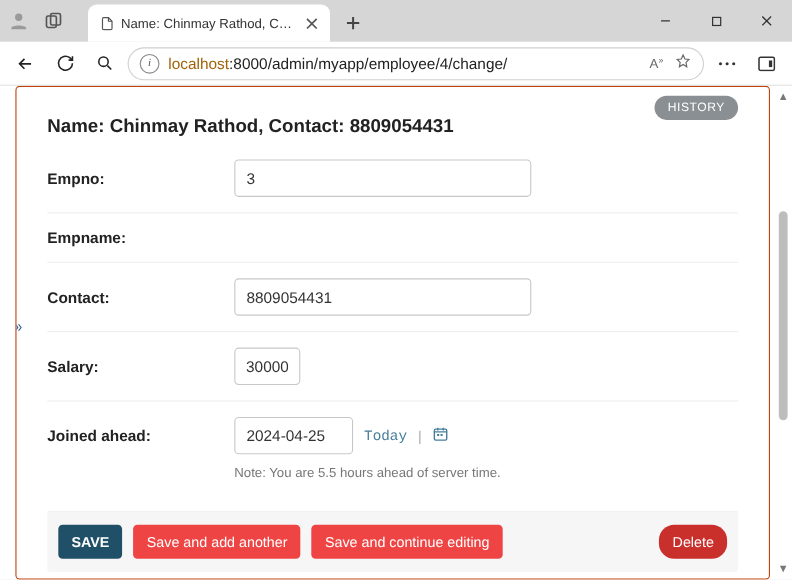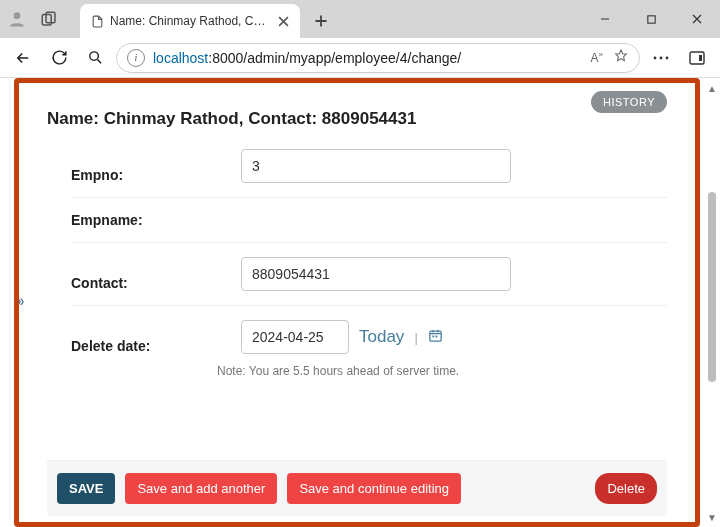--- a/index.html
+++ b/index.html
@@ -56,21 +56,21 @@
   .toolbar {
     height: 40px; background:#fff; border-bottom:1px solid #ddd;
     display:flex; align-items:center; padding: 0 8px; gap:6px;
   }
   .nav-btn { width:30px;height:30px;display:flex;align-items:center;justify-content:center;color:#222;border-radius:4px;}
   .addr-wrap {
     flex:1; height:30px; border:1px solid #d0d0d0; border-radius:16px;
     display:flex; align-items:center; padding:0 10px; gap:8px; background:#fff;
   }
   .site-info { width:18px;height:18px;border:1px solid #888;border-radius:50%;display:flex;align-items:center;justify-content:center;font-size:10px;color:#555;font-family:Georgia,serif;font-style:italic;}
-  .addr-host { color:#0369a1; font-size:14px;}
+  .addr-host { color:#a16207; font-size:14px;}
   .addr-path { color:#222; font-size:14px;}
   .addr-right { margin-left:auto; display:flex; align-items:center; gap:10px; color:#666;}
   .tool-icon { width:30px;height:30px;display:flex;align-items:center;justify-content:center;color:#444;}
 
   
   .viewport {
     position:absolute; left:0; right:0; top:78px; bottom:0;
     background:#fff; overflow:hidden;
   }
   .scrollbar-track {
@@ -81,54 +81,53 @@
     display:flex;align-items:center;justify-content:center;font-size:10px;
   }
   .scroll-up{top:0;} .scroll-down{bottom:0;}
   .scroll-thumb {
     position:absolute; left:2px; width:8px; top:110px; height:190px;
     background:#bdbdbd; border-radius:4px;
   }
 
   .content {
     position:absolute; left:14px; right:20px; top:0; bottom:0;
-    background:#fff; border:5px solid #c2410c; border-radius:4px;
+    background:#fff; border:1px solid #c2410c; border-radius:4px;
     padding: 10px 28px 14px 28px;
     overflow:hidden;
   }
 
   .history-btn {
     position:absolute; right:28px; top:8px;
     background:#8a8f93; color:#fff; font-size:11px; letter-spacing:0.5px;
     padding:5px 12px; border-radius:12px; font-weight:500;
   }
 
   .obj-title {
     font-size:17px; font-weight:700; color:#222; margin-top:16px; margin-bottom:0;
   }
 
   .form { margin-top:6px; }
   .row {
-    display:flex; align-items:flex-end;
+    display:flex; align-items:center;
     border-bottom:1px solid #eee;
     padding:14px 0;
-    margin-left:24px;
   }
   .row.last { border-bottom:none; padding-bottom:4px;}
   .lbl {
     width:170px; font-weight:700; color:#222; font-size:14px;
   }
   .ctl { flex:1; display:flex; align-items:center; gap:10px; flex-wrap:wrap;}
   input[type=text]{
     border:1px solid #c7c7c7; border-radius:4px; height:34px;
     padding:0 10px; font-size:14px; color:#333; background:#fff;
   }
   .w-wide{width:270px;} .w-sm{width:60px;} .w-date{width:108px;}
   .focused { border:2px solid #111 !important; }
-  .today-link { color:#447e9b; font-size:17px; }
+  .today-link { color:#447e9b; font-size:13px;font-family:Liberation Mono, monospace; }
   .sep { color:#aaa; }
   .cal-ico { color:#447e9b; }
   .note { color:#777; font-size:12px; margin-top:6px; margin-left:170px;}
   .expand-handle {
     position:absolute; left:-2px; top:210px; color:#2a5d8f; font-size:13px;
     transform:scaleY(1.2);
   }
 
   .submit-row {
     position:absolute; left:28px; right:28px; bottom:6px;
@@ -263,23 +262,29 @@
         <div class="lbl">Empname:</div>
       </div>
 
       <div class="row">
         <div class="lbl">Contact:</div>
         <div class="ctl">
             <input type="text" class="w-wide" value="8809054431" style="">
           </div>
       </div>
 
+      <div class="row">
+        <div class="lbl">Salary:</div>
+        <div class="ctl">
+            <input type="text" class="w-sm" value="30000" style="">
+          </div>
+      </div>
 
       <div class="row last">
-        <div class="lbl">Delete date:</div>
+        <div class="lbl">Joined ahead:</div>
         <div class="ctl">
           <input type="text" class="w-date" value="2024-04-25" style="">
           <span class="today-link">Today</span>
           <span class="sep">|</span>
           <span class="cal-ico">
             <svg width="15" height="15" viewBox="0 0 24 24" fill="#447e9b">
                 <rect x="3" y="5" width="18" height="16" rx="2" fill="none" stroke="#447e9b" stroke-width="2"></rect>
                 <path d="M3 9h18" stroke="#447e9b" stroke-width="2"></path>
                 <rect x="7" y="12" width="3" height="3"></rect>
                 <rect x="12" y="12" width="3" height="3"></rect>

